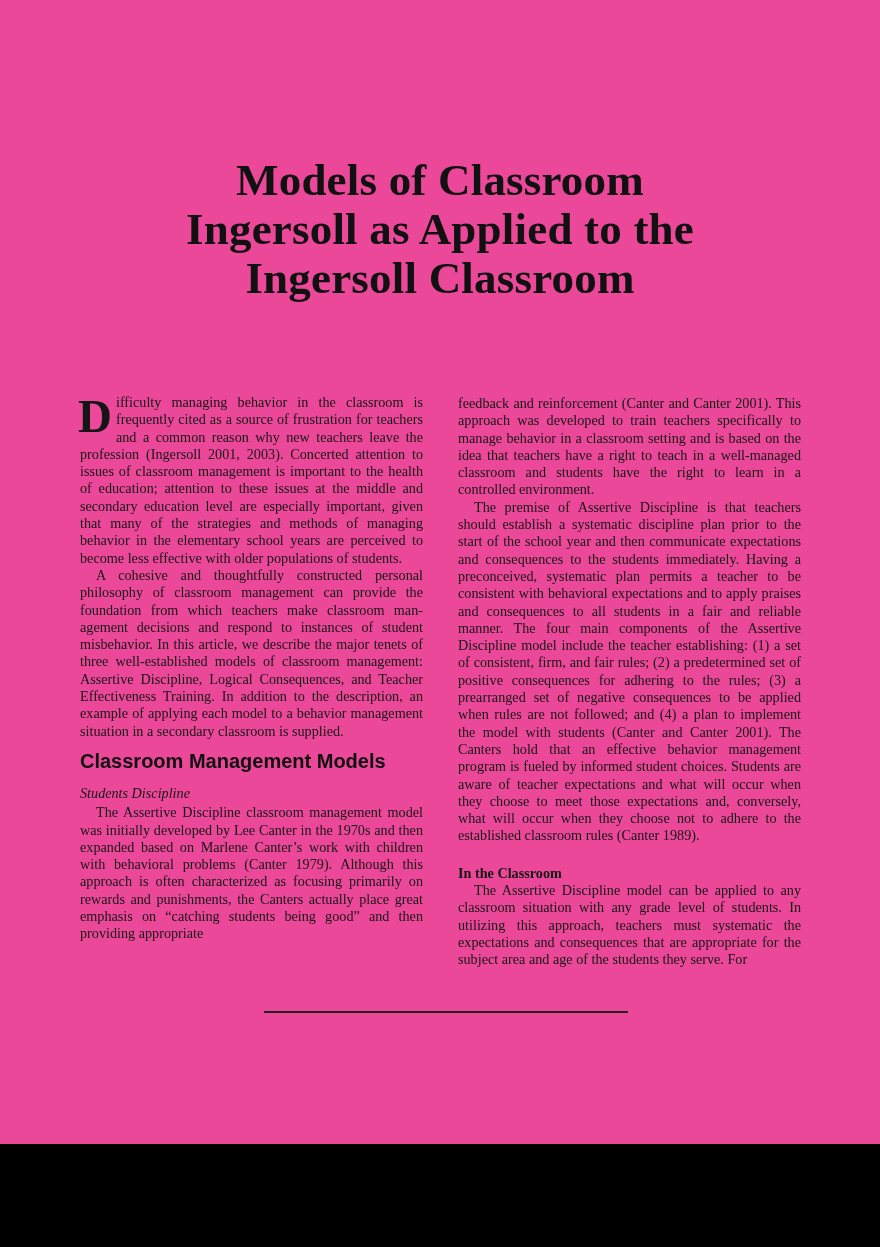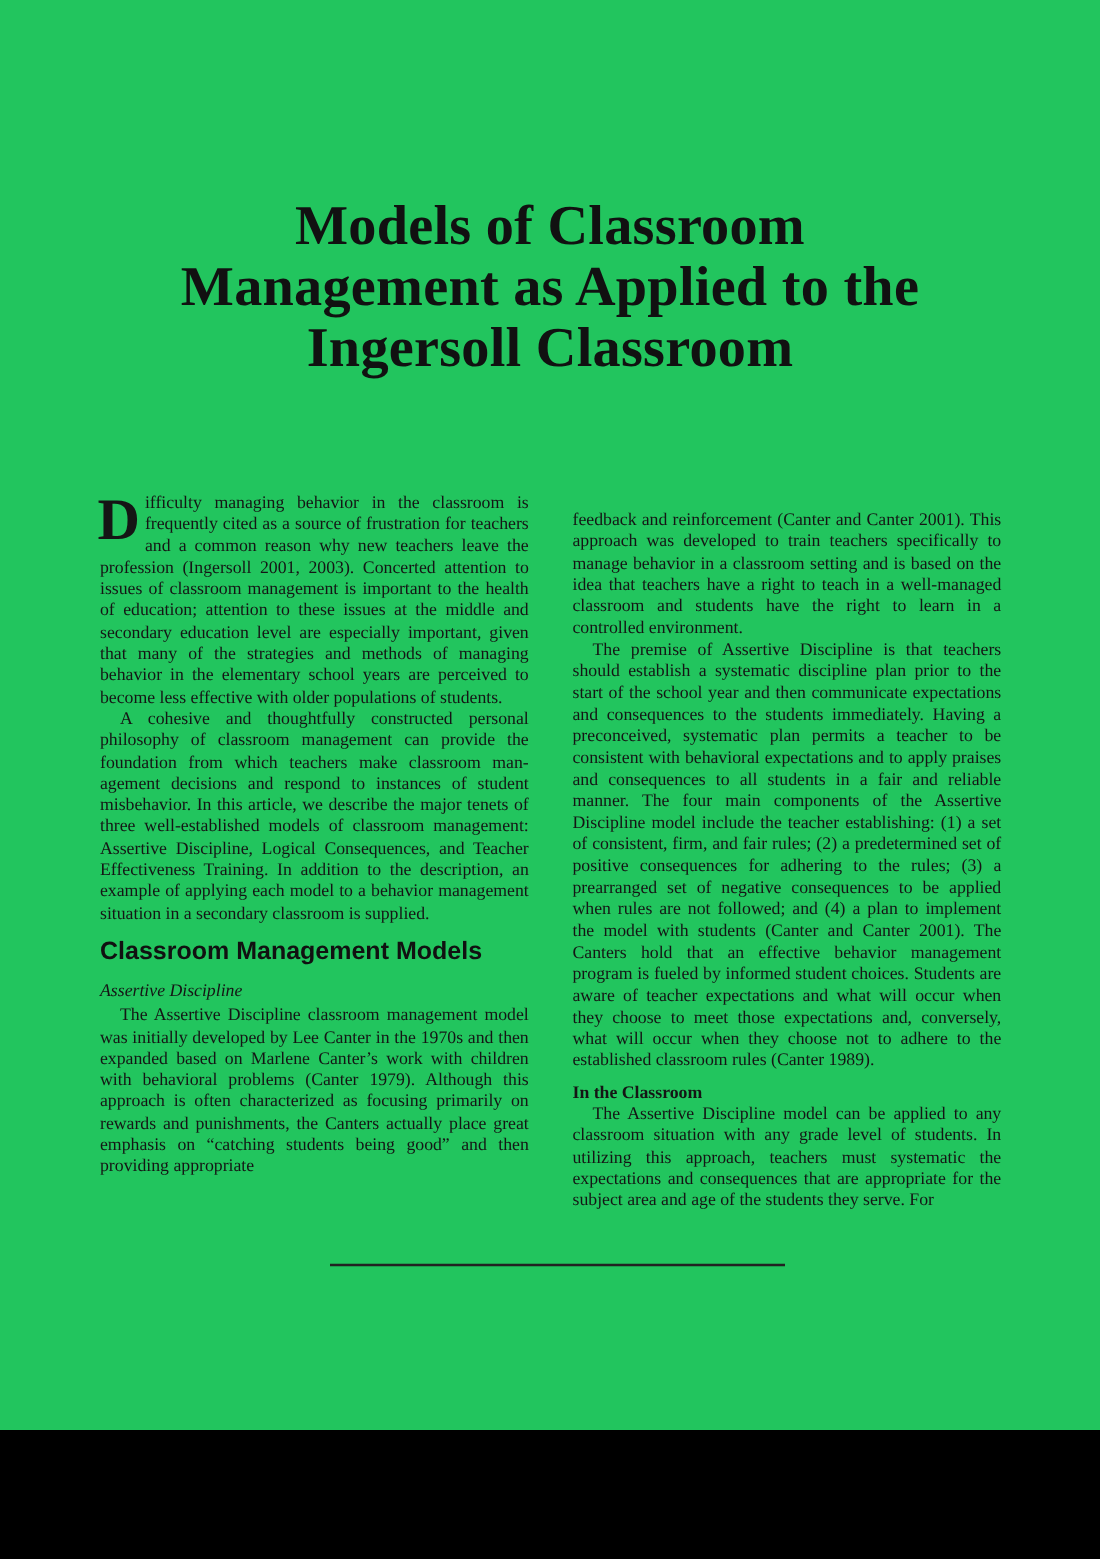--- a/index.html
+++ b/index.html
@@ -1,65 +1,65 @@
 <!DOCTYPE html>
 <html><head>
 <meta charset="utf-8">
 <style>
   html, body { margin: 0; padding: 0; }
   body {
     width: 880px; height: 1247px; position: relative; overflow: hidden;
     background: #ffffff; color: #111;
     font-family: "Liberation Serif", "DejaVu Serif", serif;
   }
-  .page { position: absolute; left: 0; top: 0; width: 880px; height: 1144px; background: #22c55e; }
+  .page { position: absolute; left: 0; top: 0; width: 880px; height: 1144px; background: #ec4899; }
   .title {
     position: absolute; left: 0; top: 156px; width: 880px; text-align: center;
     font-family: "Liberation Serif", serif; font-size: 45px; line-height: 49px;
     font-weight: bold; color: #111; letter-spacing: 0.2px;
   }
   .title div { white-space: nowrap; }
   .col {
     position: absolute; top: 394px; font-size: 14.2px; line-height: 17.3px;
     text-align: justify; color: #151515;
   }
   .col.left { left: 80px; width: 343px; }
-  .col.right { left: 458px; width: 343px; top: 408px; }
+  .col.right { left: 458px; width: 343px; top: 395px; }
   .col p { margin: 0; text-indent: 16px; hyphens: manual; }
   .col p.noindent { text-indent: 0; }
   .dropcap {
     float: left; font-size: 47px; line-height: 36px; font-weight: bold;
     margin: 2px 4px 0 -2px; padding-top: 2px;
   }
   .h2 {
     font-family: "Liberation Sans", "DejaVu Sans", sans-serif; font-weight: bold;
     font-size: 20px; line-height: 18px; margin: 12px 0 15px 0; color: #111;
   }
   .h3i { font-style: italic; margin: 0 0 2px 0; }
-  .h3b { font-weight: bold; margin: 8px 0 0 0; }
+  .h3b { font-weight: bold; margin: 20px 0 0 0; }
   .rule {
     position: absolute; left: 264px; top: 1011px; width: 364px; height: 2px; background: #222;
   }
   .blackbar { position: absolute; left: 0; top: 1144px; width: 880px; height: 103px; background: #000; }
 </style>
 </head>
 <body>
 
 <div class="page">
   <div class="title">
     <div>Models of Classroom</div>
-    <div>Management as Applied to the</div>
+    <div>Ingersoll as Applied to the</div>
     <div>Ingersoll Classroom</div>
   </div>
 
   <div class="col left">
     <p class="noindent"><span class="dropcap">D</span><span>ifficulty managing behavior in the classroom is frequently cited as a source of frustration for teachers and a common reason why new teachers leave the profession (Ingersoll 2001, 2003). Concerted atten­tion to issues of classroom management is important to the health of education; attention to these issues at the middle and secondary education level are especially important, given that many of the strategies and meth­ods of managing behavior in the elementary school years are perceived to become less effective with older populations of students.</span></p>
     <p>A cohesive and thoughtfully constructed personal philosophy of classroom management can provide the foundation from which teachers make classroom man­agement decisions and respond to instances of student misbehavior. In this article, we describe the major tenets of three well-established models of classroom management: Assertive Discipline, Logical Conse­quences, and Teacher Effectiveness Training. In addi­tion to the description, an example of applying each model to a behavior management situation in a sec­ondary classroom is supplied.</p>
     <div class="h2">Classroom Management Models</div>
-    <div class="h3i">Assertive Discipline</div>
+    <div class="h3i">Students Discipline</div>
     <p>The Assertive Discipline classroom management model was initially developed by Lee Canter in the 1970s and then expanded based on Marlene Canter’s work with children with behavioral problems (Canter 1979). Although this approach is often characterized as focusing primarily on rewards and punishments, the Canters actually place great emphasis on “catching stu­dents being good” and then providing appropriate</p>
   </div>
 
   <div class="col right">
     <p class="noindent">feedback and reinforcement (Canter and Canter 2001). This approach was developed to train teachers specifi­cally to manage behavior in a classroom setting and is based on the idea that teachers have a right to teach in a well-managed classroom and students have the right to learn in a controlled environment.</p>
     <p>The premise of Assertive Discipline is that teachers should establish a systematic discipline plan prior to the start of the school year and then communicate expectations and consequences to the students imme­diately. Having a preconceived, systematic plan permits a teacher to be consistent with behavioral expectations and to apply praises and consequences to all students in a fair and reliable manner. The four main compo­nents of the Assertive Discipline model include the teacher establishing: (1) a set of consistent, firm, and fair rules; (2) a predetermined set of positive conse­quences for adhering to the rules; (3) a prearranged set of negative consequences to be applied when rules are not followed; and (4) a plan to implement the model with students (Canter and Canter 2001). The Canters hold that an effective behavior management program is fueled by informed student choices. Students are aware of teacher expectations and what will occur when they choose to meet those expectations and, conversely, what will occur when they choose not to adhere to the established classroom rules (Canter 1989).</p>
     <div class="h3b">In the Classroom</div>
     <p>The Assertive Discipline model can be applied to any classroom situation with any grade level of students. In utilizing this approach, teachers must systematic the expectations and consequences that are appropriate for the subject area and age of the students they serve. For</p>
   </div>
 

